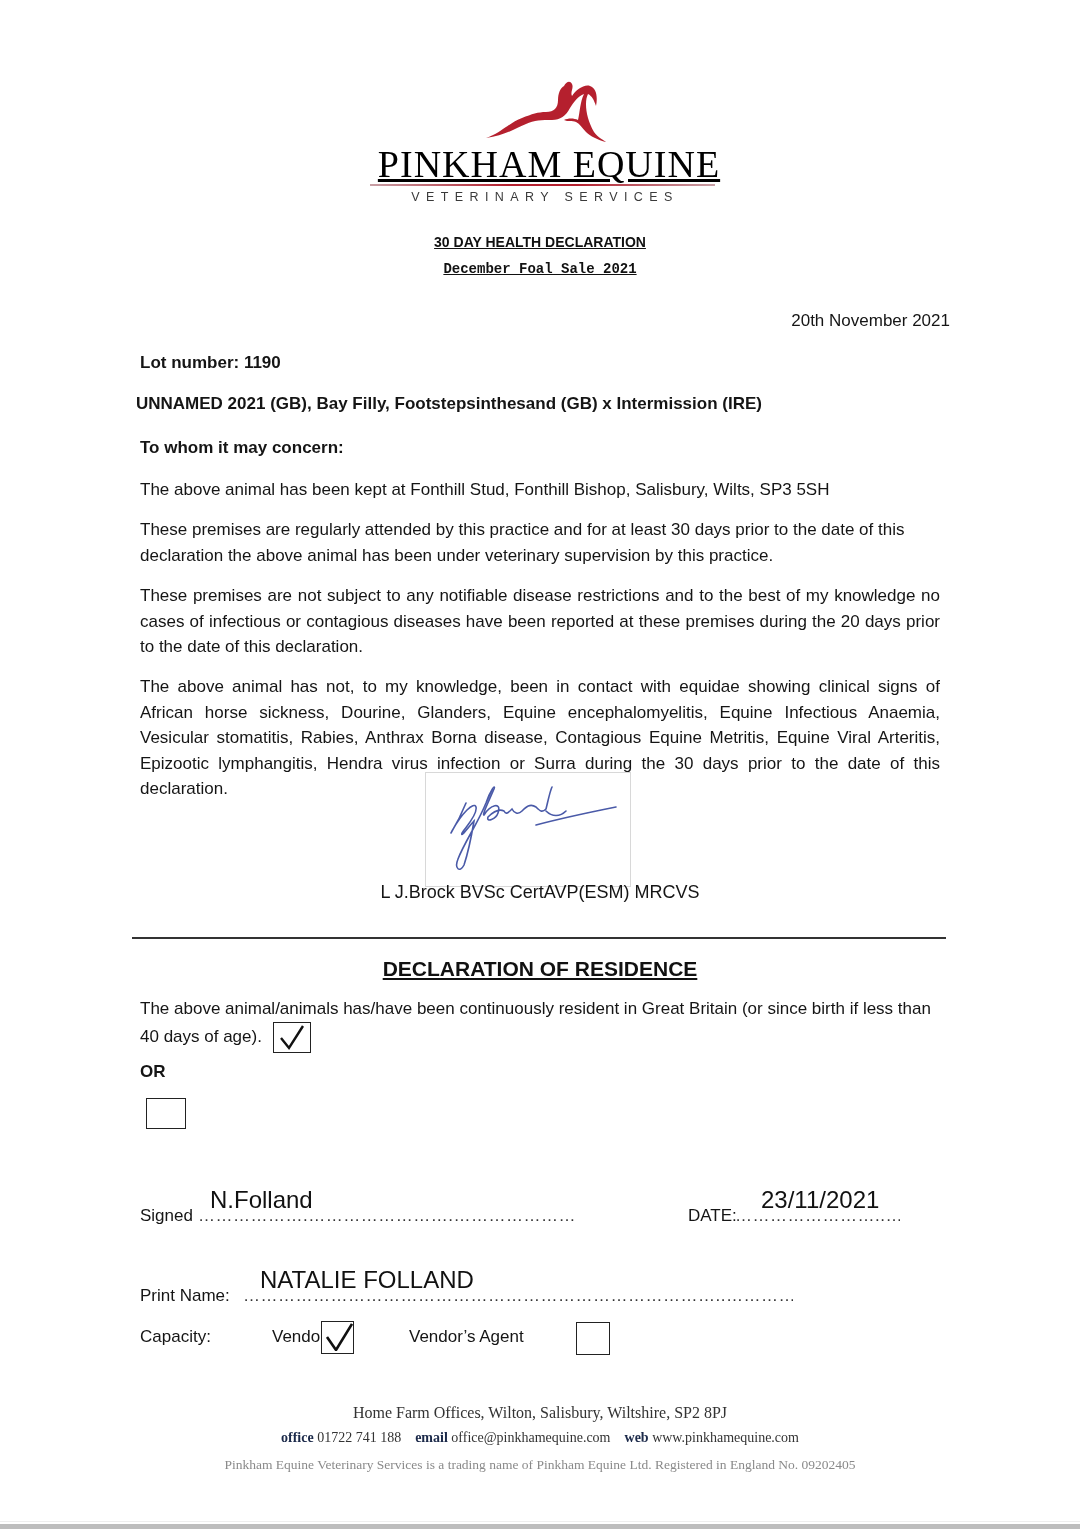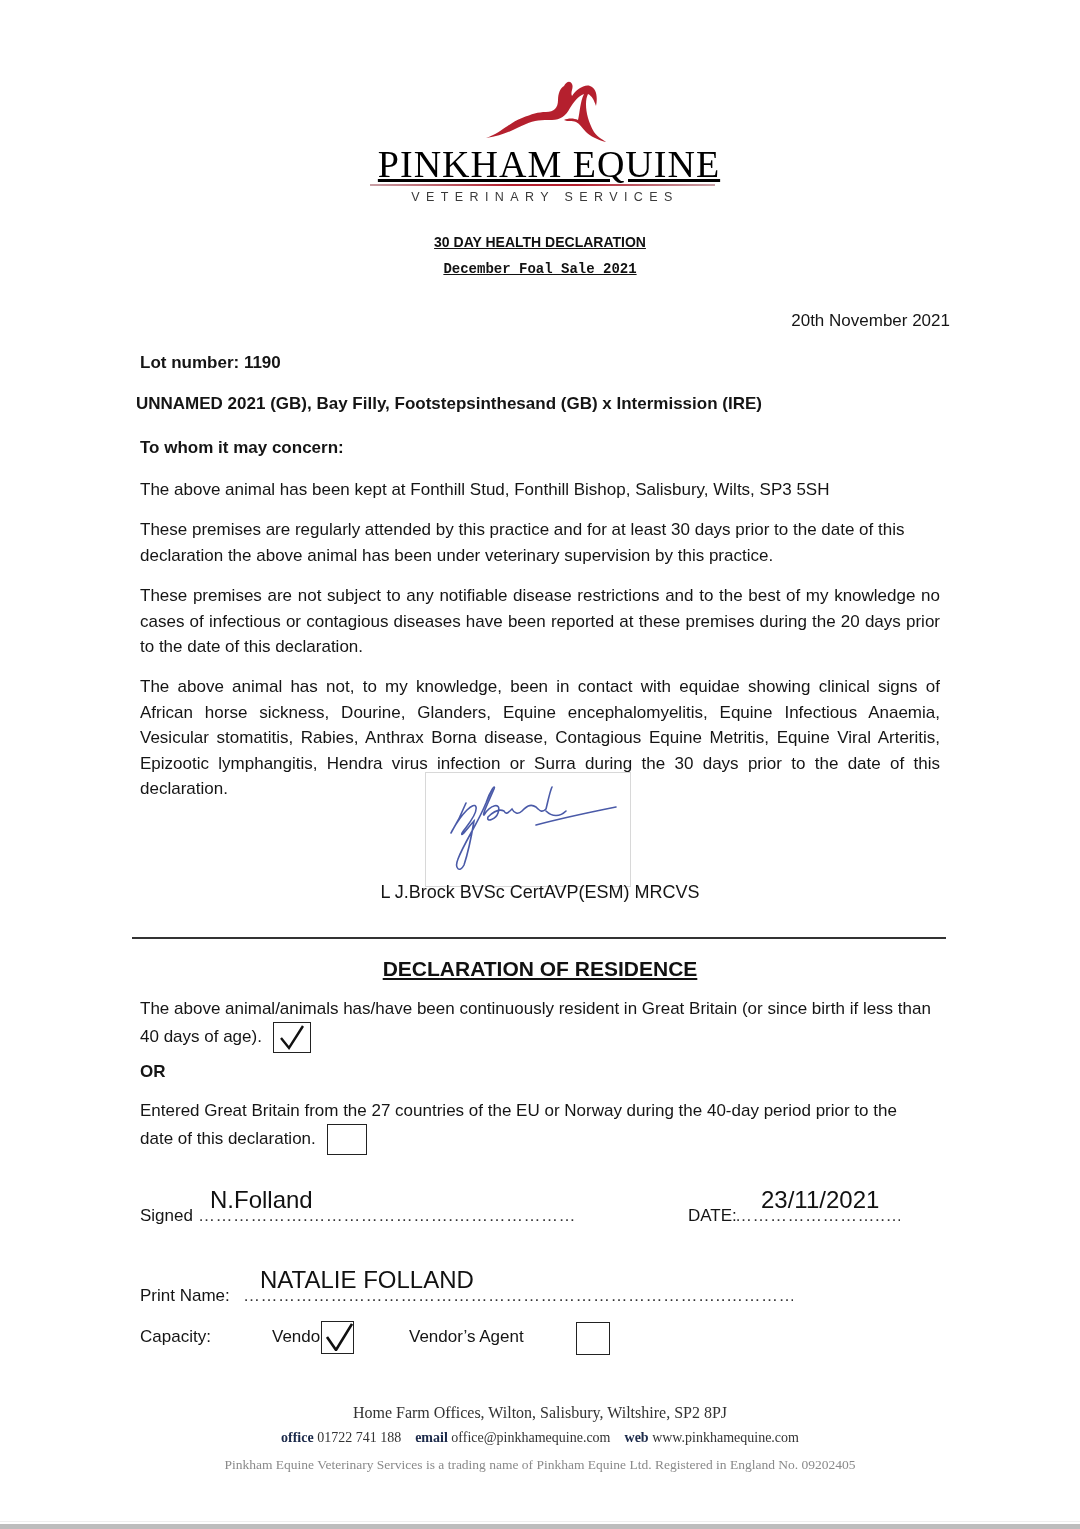--- a/index.html
+++ b/index.html
@@ -95,21 +95,20 @@
   <span class="checkbox" style="margin-left:6px;">
     <svg width="30" height="27" viewBox="0 0 30 27">
         <path d="M4 14 L12 24 L26 2" fill="none" stroke="#111" stroke-width="2.4"></path>
       </svg>
   </span>
 </div>
 
 <div class="abs body-text bold" style="top:1059px; left:140px;">OR</div>
 
 <div class="abs body-text" style="top:1098px; left:140px; width:790px;">
-  <span>Entered Great Britain from the 27 countries of the EU or Norway during the 40-day period prior to the date of this declaration.</span>
   <span class="checkbox" style="margin-left:6px; width:40px;"></span>
 </div>
 
 
 <div class="abs body-text" style="top:1203px; left:140px;">Signed</div>
 <div class="abs body-text dots" style="top:1203px; left:198px; width:380px; white-space:nowrap; overflow:hidden;">……………….…………………….…………………………….</div>
 <div class="abs filled" style="top:1186px; left:210px;">N.Folland</div>
 
 <div class="abs body-text" style="top:1203px; left:688px;">DATE:</div>
 <div class="abs body-text dots" style="top:1203px; left:735px; width:165px; white-space:nowrap; overflow:hidden;">……………………..………….</div>

